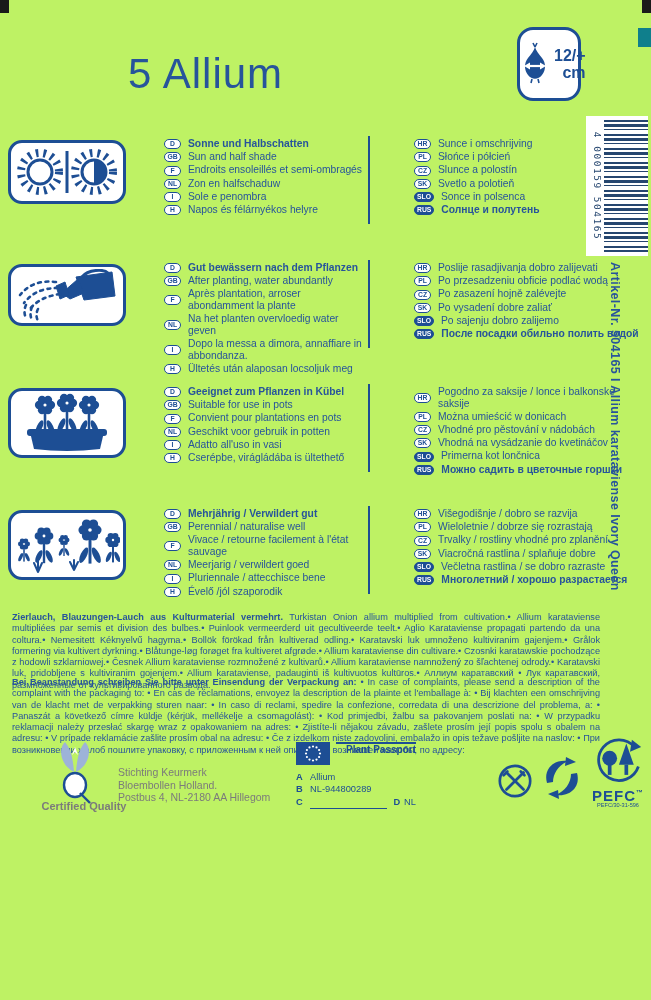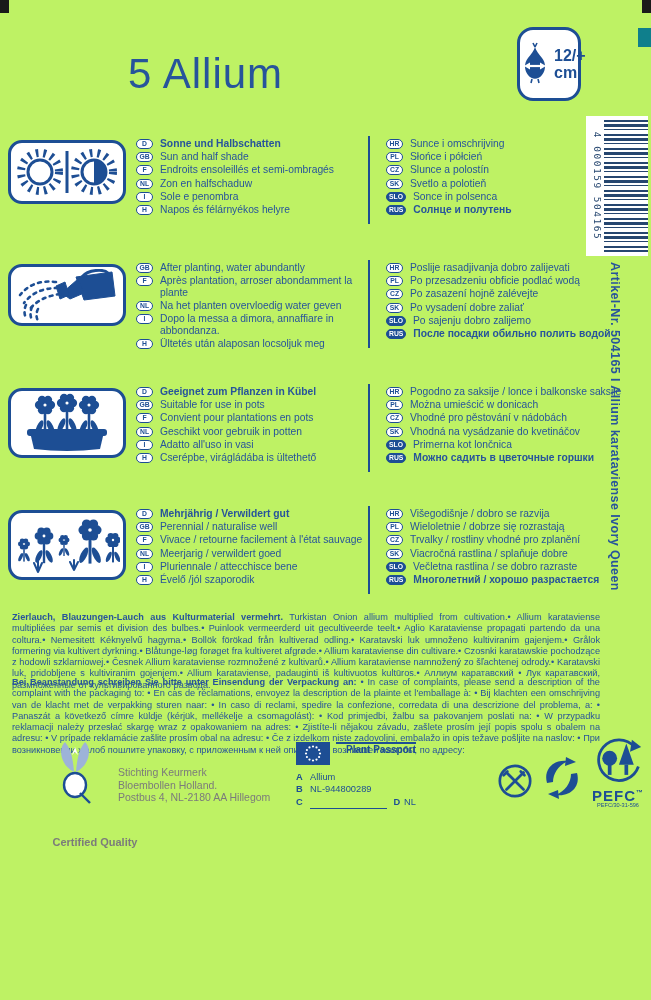--- a/index.html
+++ b/index.html
@@ -17,48 +17,48 @@
   .mark{position:absolute;background:#1a1a1a;}
   .mark-tl{left:0;top:0;width:9px;height:13px;}
   .mark-tr{right:0;top:0;width:9px;height:13px;}
   .teal-chip{position:absolute;right:0;top:28px;width:13px;height:19px;background:var(--teal);}
 
   
   .title{position:absolute;left:128px;top:50px;font-size:42px;color:var(--blue);letter-spacing:1px;}
   .size-badge{position:absolute;left:517px;top:27px;width:64px;height:74px;border:3.5px solid var(--blue-dark);
     border-radius:16px;display:flex;align-items:center;box-sizing:border-box;background:#fff;}
   .size-badge .divider{width:2.5px;height:56px;background:var(--blue-dark);margin:0 2px 0 1px;}
-  .size-badge .size-text{display:flex;flex-direction:column;align-items:flex-start;color:var(--blue-dark);
+  .size-badge .size-text{display:flex;flex-direction:column;align-items:flex-end;color:var(--blue-dark);
     font-weight:700;font-size:16px;line-height:17px;padding-left:1px;}
 
   
   .info-block{position:absolute;left:0;width:651px;height:90px;}
   .icon-box{position:absolute;left:8px;top:2px;width:112px;border:3px solid var(--blue-dark);border-radius:14px;
     background:#fff;display:flex;align-items:center;justify-content:center;box-sizing:content-box;}
   .rows-left{position:absolute;left:136px;top:0;width:228px;}
   .rows-right{position:absolute;left:386px;top:0;width:258px;}
   .col-divider{position:absolute;left:368px;top:-2px;width:1.5px;height:88px;background:var(--blue-dark);}
 
-  .lang-row{display:flex;align-items:flex-start;margin-bottom:1.6px;}
+  .lang-row{display:flex;align-items:center;margin-bottom:1.6px;margin-left:28px;}
   .lang-badge{flex:0 0 auto;min-width:17px;padding:0 2px;height:10px;box-sizing:border-box;
     border:1.2px solid var(--blue-dark);border-radius:6px;font-size:6.8px;font-weight:700;line-height:8.6px;
     text-align:center;color:var(--blue-dark);margin-right:7px;margin-top:1px;background:#fff;}
   .lang-badge.filled{background:var(--blue-dark);color:#fff;border-color:var(--blue-dark);}
   .lang-text{font-size:10.3px;line-height:11.6px;color:var(--blue);}
   .lang-text.bold{font-weight:700;}
 
   
   .para{position:absolute;left:12px;width:588px;font-size:9.2px;line-height:11.3px;color:var(--blue);
     text-align:justify;}
   .para b{font-weight:700;}
 
   
   .certified-logo{position:absolute;left:52px;top:740px;}
-  .certified-label{position:absolute;left:35px;top:800px;width:120px;text-align:center;color:var(--gray);
-    font-size:11px;font-weight:700;margin-top:36px;}
+  .certified-label{position:absolute;left:24px;top:800px;width:120px;text-align:center;color:var(--gray);
+    font-size:11px;font-weight:700;}
   .address{position:absolute;left:118px;top:766px;color:var(--gray);font-size:10.5px;line-height:12.5px;
     font-weight:400;}
 
   .passport{position:absolute;left:296px;top:742px;width:120px;color:var(--blue-dark);}
   .passport .pp-head{position:relative;height:24px;}
   .passport .pp-title{position:absolute;right:0;top:2px;font-size:10px;font-weight:700;}
   .passport .pp-line{position:absolute;left:40px;right:0;top:0;border-top:2px solid var(--blue-dark);}
   .pp-row{display:flex;font-size:9.3px;line-height:11.5px;align-items:baseline;}
   .pp-row .pp-key{width:14px;font-weight:700;}
   .pp-row-c{display:flex;align-items:flex-end;font-size:9.3px;line-height:11.5px;margin-top:2px;}
@@ -193,20 +193,24 @@
           <path d="M42,13 C26,11 14,16 6,26"></path>
           <path d="M44,19 C28,19 18,24 10,34"></path>
           <path d="M46,25 C32,27 22,32 14,42"></path>
           <path d="M12,36 C10,40 10,45 12,49"></path>
           <path d="M18,38 C16,42 16,47 18,51"></path>
           <path d="M24,40 C22,44 22,48 24,52"></path>
         </g>
       </svg>
     </div>
     <div class="rows-left">
+        <div class="lang-row">
+          <span class="lang-badge">D</span>
+          <span class="lang-text bold">Gut bewässern nach dem Pflanzen</span>
+        </div>
         <div class="lang-row">
           <span class="lang-badge">GB</span>
           <span class="lang-text">After planting, water abundantly</span>
         </div>
         <div class="lang-row">
           <span class="lang-badge">F</span>
           <span class="lang-text">Après plantation, arroser abondamment la plante</span>
         </div>
         <div class="lang-row">
           <span class="lang-badge">NL</span>

